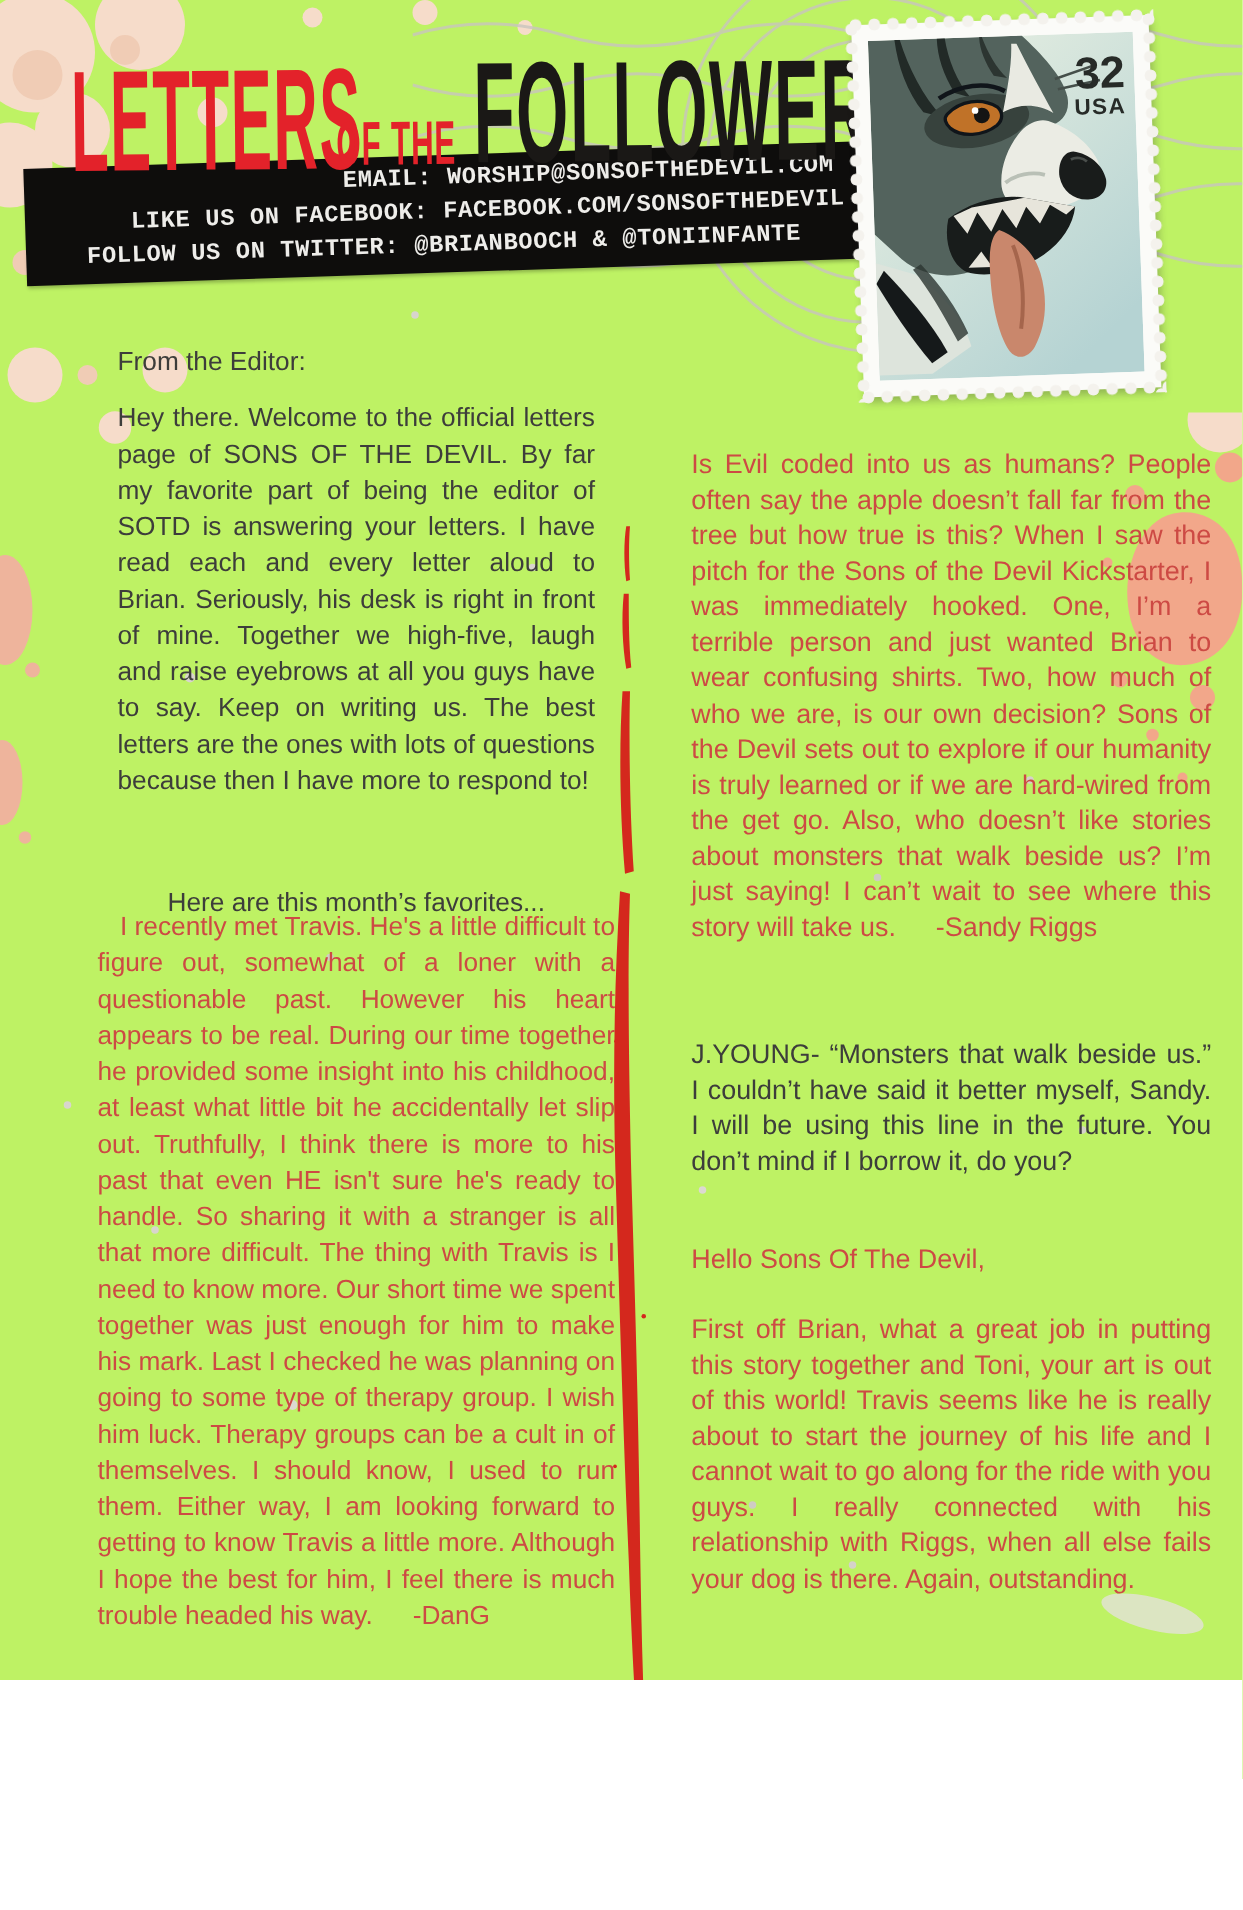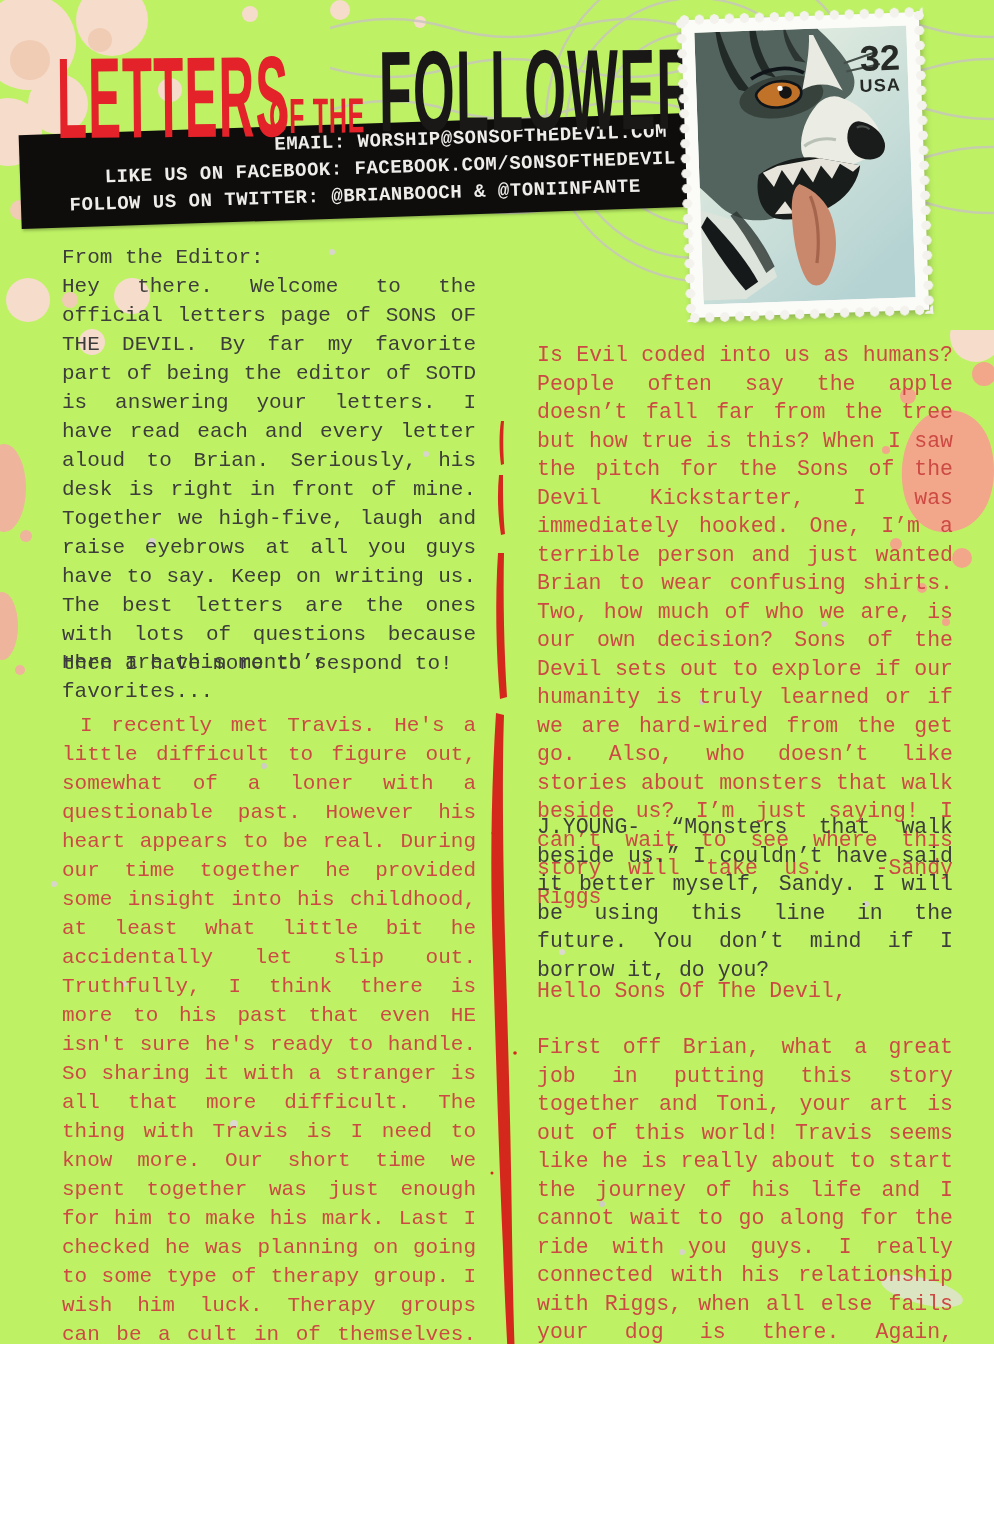--- a/index.html
+++ b/index.html
@@ -43,28 +43,28 @@
   .perf.h{left:-4px;right:-4px;height:12px;
     background:radial-gradient(circle 4.5px at 7.5px 6px,#f4f2ed 4.5px,transparent 5px);
     background-size:15px 12px;background-repeat:repeat-x;}
   .perf.v{top:-4px;bottom:-4px;width:12px;
     background:radial-gradient(circle 4.5px at 6px 7.5px,#f4f2ed 4.5px,transparent 5px);
     background-size:12px 15px;background-repeat:repeat-y;}
   .perf.t{top:-6px;} .perf.b{bottom:-6px;} .perf.l{left:-6px;} .perf.r{right:-6px;}
   
   #divider{left:484px;top:413px;z-index:1;}
   
-  .txt{position:absolute;margin:0;font-size:21px;line-height:29px;color:#3d3d3b;
-    text-align:justify;z-index:1;font-family:Liberation Mono, monospace;}
+  .txt{position:absolute;margin:16px;font-size:21px;line-height:29px;color:#3d3d3b;
+    text-align:justify;z-index:1;}
   .txt.right{font-size:21.5px;line-height:28.5px;}
   .red{color:#cd4a44;}
   .sig{margin-left:26px;}
   #intro{left:62px;top:243px;width:414px;}
   #intro .head{text-align:left;}
-  #favorites{left:62px;top:648px;width:414px;text-align:left;}
+  #favorites{left:62px;top:692px;width:414px;text-align:center;}
   #letter-dang{left:62px;top:711px;width:414px;text-indent:18px;}
   #reply-dang{left:62px;top:1441px;width:414px;}
   #letter-sandy{left:537px;top:341px;width:416px;}
   #reply-sandy{left:537px;top:813px;width:416px;}
   #greet-david{left:537px;top:977px;width:416px;text-align:left;}
   #letter-david{left:537px;top:1033px;width:416px;}
   #sig-david{left:537px;top:1368px;width:416px;text-align:left;}
   #reply-david{left:537px;top:1389px;width:416px;}
 </style>
 </head>

